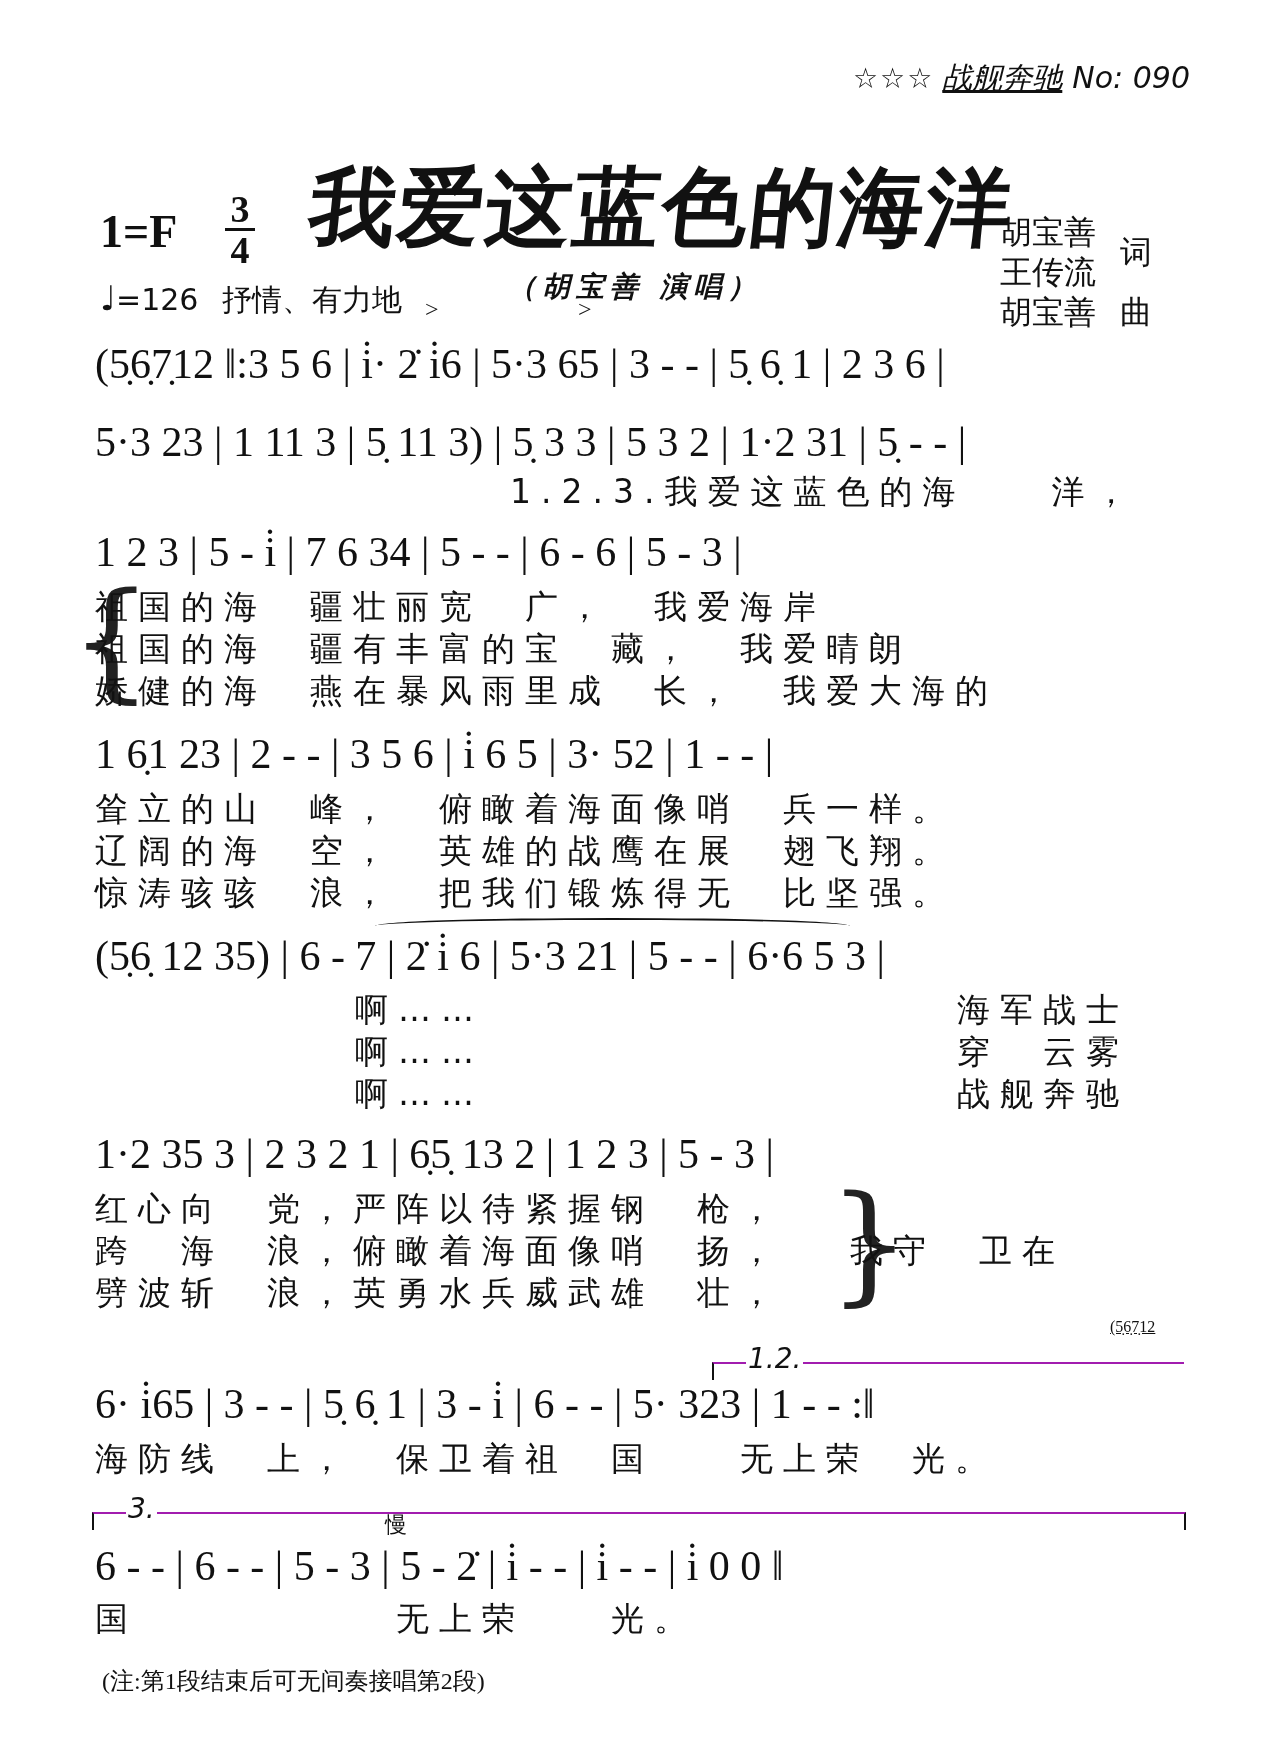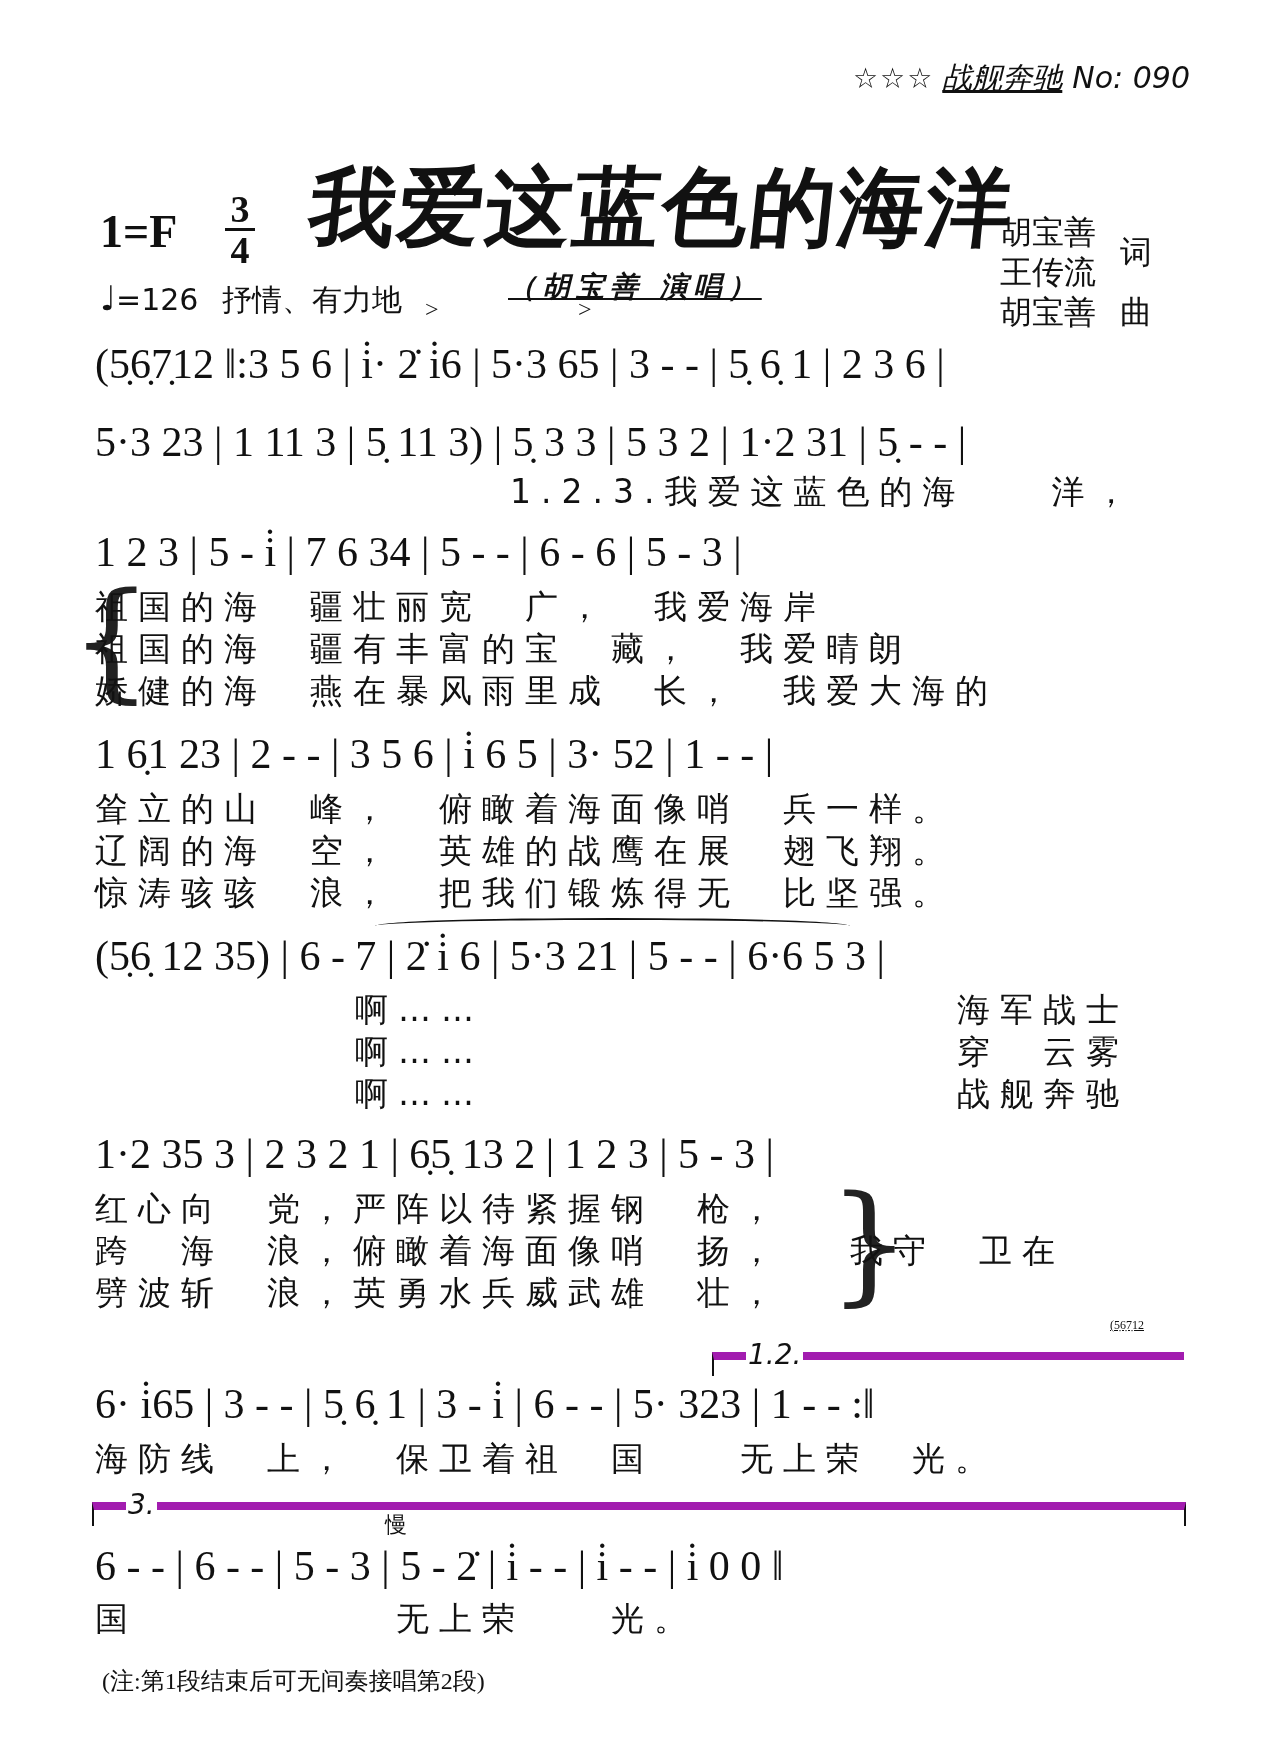--- a/index.html
+++ b/index.html
@@ -7,32 +7,32 @@
          font-family:"Liberation Serif","DejaVu Serif",serif; color:#111; }
   .abs { position:absolute; white-space:nowrap; }
   .brand { top:58px; right:82px; font-family:"DejaVu Sans",sans-serif; font-style:italic; font-size:30px; }
   .brand .stars { font-style:normal; font-size:28px; letter-spacing:2px; margin-right:8px; }
   .brand .name { text-decoration:underline; margin-right:10px; }
   .key { top:205px; left:100px; font-size:46px; font-weight:bold; }
   .frac { position:absolute; top:190px; left:225px; font-size:38px; font-weight:bold; text-align:center; line-height:38px; }
   .frac .bar { width:30px; height:3px; background:#111; margin:0 auto; }
   .title { top:150px; left:310px; font-size:86px; font-weight:bold; font-family:"DejaVu Serif",serif; letter-spacing:2px; transform:skewX(-6deg); }
   .tempo { top:278px; left:100px; font-size:30px; font-family:"DejaVu Sans",sans-serif; }
-  .singer { top:268px; left:508px; font-size:28px; font-family:"DejaVu Serif",serif; font-style:italic; font-weight:bold; letter-spacing:6px;text-decoration:underline; }
+  .singer { top:268px; left:508px; font-size:28px; font-family:"DejaVu Serif",serif; font-style:italic; font-weight:bold; letter-spacing:6px; }
   .credits { top:212px; left:1000px; font-size:32px; font-family:Liberation Sans, sans-serif; line-height:40px; }
   .credits .role { position:absolute; font-size:32px; }
   .row { position:absolute; left:95px; width:1090px; font-size:42px; height:46px; }
   .row .seg { position:absolute; top:0; }
   .lyr { position:absolute; left:95px; font-size:33px; font-family:"DejaVu Sans",sans-serif; letter-spacing:10px; }
   .brace { position:absolute; font-size:130px; font-family:"DejaVu Serif",serif; color:#222; line-height:1; }
-  .volta { position:absolute; border-top:8px solid #a21caf; border-left:2px solid #111; height:16px; }
+  .volta { position:absolute; border-top:2px solid #a21caf; border-left:2px solid #111; height:16px;margin-top:10px; }
   .volta span { position:absolute; top:-22px; left:32px; font-size:28px; font-style:italic; font-family:"DejaVu Sans",sans-serif; background:#fff; padding:0 2px; }
   .slur { position:absolute; border-top:2px solid #111; border-radius:50% 50% 0 0; height:14px; }
   .note { bottom:30px; left:102px; font-size:24px; font-family:Liberation Serif, serif; }
-  .small { font-size:12px; }
+  .small { font-size:16px; }
 </style>
 </head>
 <body>
 
 <div class="abs brand">
   <span class="stars">☆☆☆</span><span class="name">战舰奔驰</span><span>No: 090</span>
 </div>
 
 <div class="abs key">1=F</div>
 <div class="frac">

